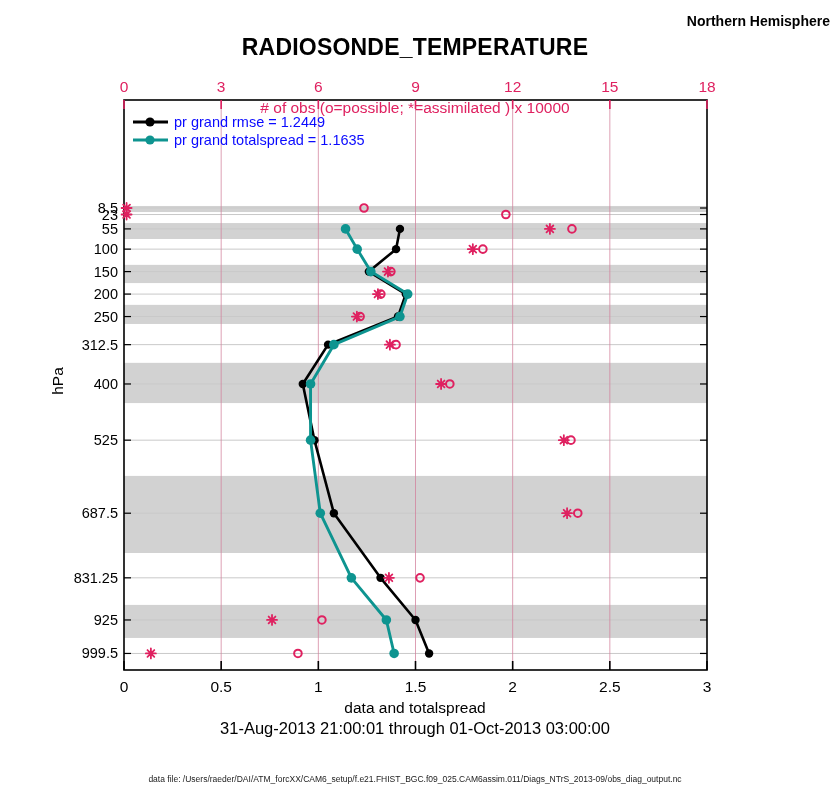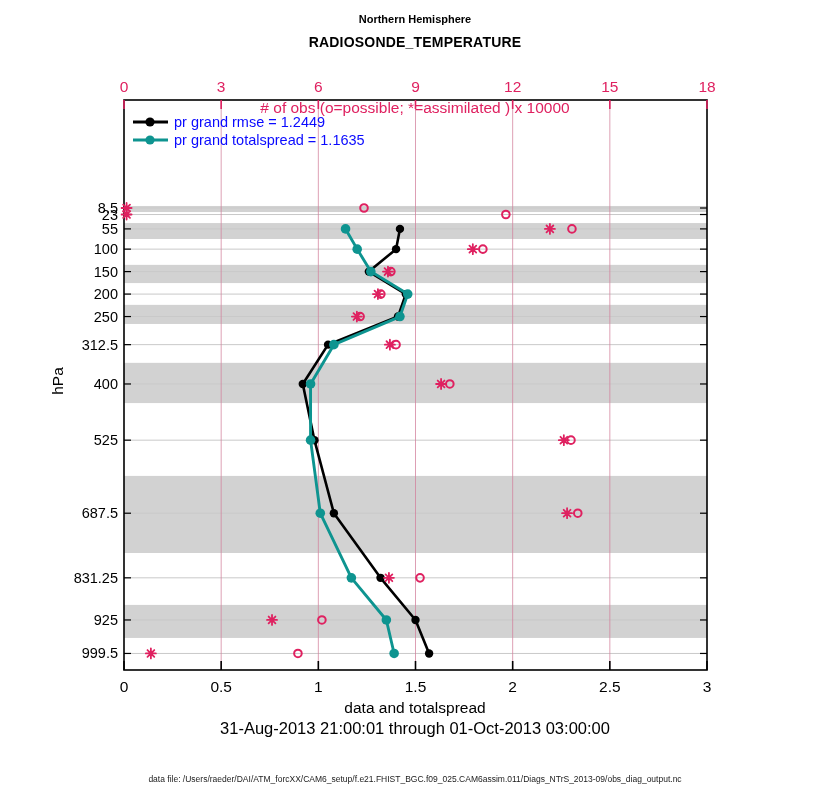--- a/index.html
+++ b/index.html
@@ -1,21 +1,21 @@
 <!DOCTYPE html>
 <html><head>
 <meta charset="utf-8">
 <style>
   html,body{margin:0;padding:0;background:#ffffff;}
   #figure{position:relative;width:830px;height:800px;background:#ffffff;overflow:hidden;
           font-family:"Liberation Sans", sans-serif;}
   .abs{position:absolute;}
   .ctr{left:0;width:830px;text-align:center;}
-  #title-line1{top:13px;font-size:11px;font-weight:bold;color:#000;}
-  #title-line2{top:34px;font-size:14px;font-weight:bold;color:#000;letter-spacing:0.2px;}
+  #title-line1{top:13px;font-size:14px;font-weight:bold;color:#000;text-align:right;}
+  #title-line2{top:34px;font-size:23px;font-weight:bold;color:#000;letter-spacing:0.2px;}
   #top-axis-label{top:59px;font-size:15.5px;}
   #hpa-label{left:26px;top:372px;width:64px;text-align:center;font-size:15.5px;color:#000;
              transform:rotate(-90deg);}
   #x-axis-label{top:699px;font-size:15.5px;color:#000;}
   #date-line{top:719px;font-size:16.5px;color:#000;}
   #data-file-line{top:774px;font-size:8.5px;color:#1b1b1b;}
   #chart-svg{left:0;top:0;}
 </style>
 </head>
 <body>

